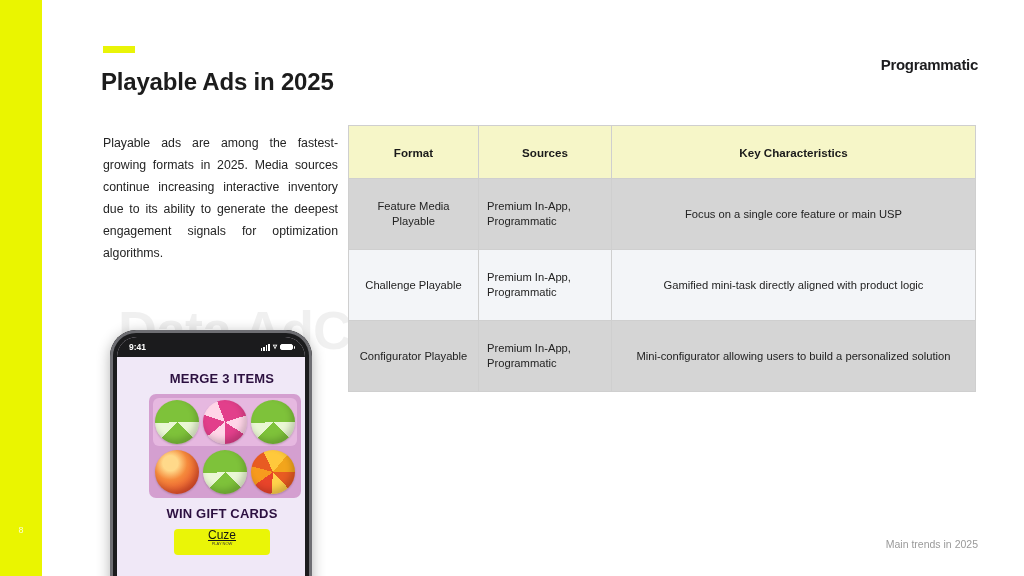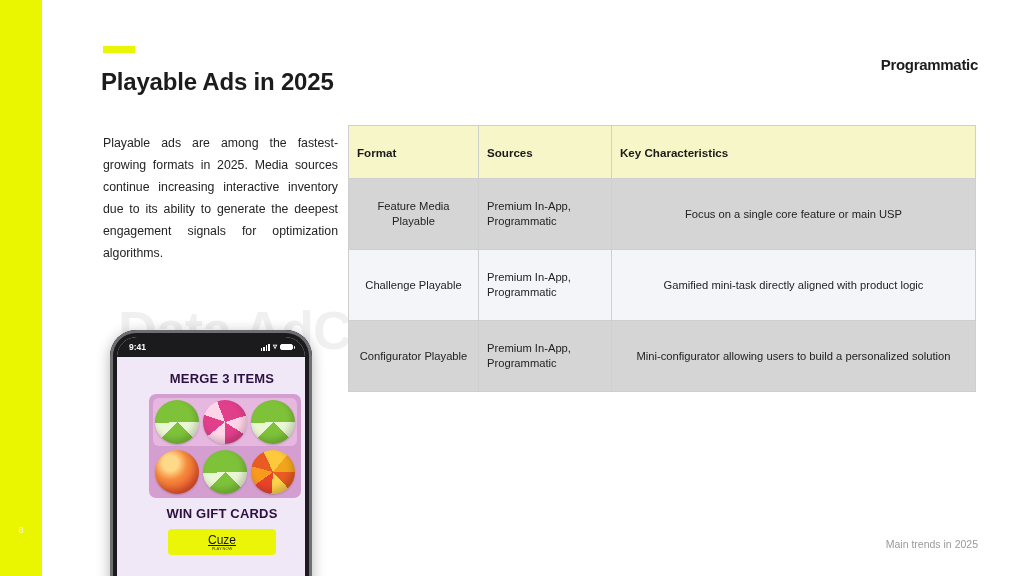--- a/index.html
+++ b/index.html
@@ -68,21 +68,21 @@
     font-size:11.2px;
     color:#232323;
     line-height:15px;
     vertical-align:middle;
   }
   table.data thead th {
     background:#f6f6c8;
     font-weight:700;
     font-size:11.6px;
     height:53px;
-    text-align:left;
+    text-align:center;
     color:#1a1a1a;
   }
   table.data tbody tr { height:71px; }
   table.data tbody tr.light td { background:#f3f5f8; }
   table.data tbody tr.dark  td { background:#d5d5d5; }
   td.col-format { text-align:center; }
   td.col-sources { text-align:left; padding-left:12px; }
   td.col-chars { text-align:center; }
 
   
@@ -170,23 +170,23 @@
   }
   .candy.orange {
     background:
       radial-gradient(circle at 35% 30%, #ffd98a 0 18%, #f58a3c 40%, #e8512c 75%, #c2341f 100%);
   }
   .candy.swirl {
     background:
       conic-gradient(from 40deg, #f2a51c 0 14%, #e85b22 14% 27%, #ffd24b 27% 40%, #e8442a 40% 54%, #f79a1e 54% 68%, #e85b22 68% 82%, #ffc93c 82% 100%);
   }
   .cta {
-    margin:8px auto 0 auto; width:108px; height:26px;
+    margin:8px auto 0 auto; width:96px; height:26px;
     background:#eaf507; border-radius:4px;
-    display:flex; flex-direction:column; align-items:center; justify-content:center;
+    display:flex; flex-direction:column; align-items:center; 
   }
   .cta-label {
     font-size:12px; font-weight:500; color:#151515;
     text-decoration:underline; line-height:12px;
   }
   .cta-sub { font-size:4px; color:#333; line-height:5px; }
 </style>
 </head>
 <body>
 

